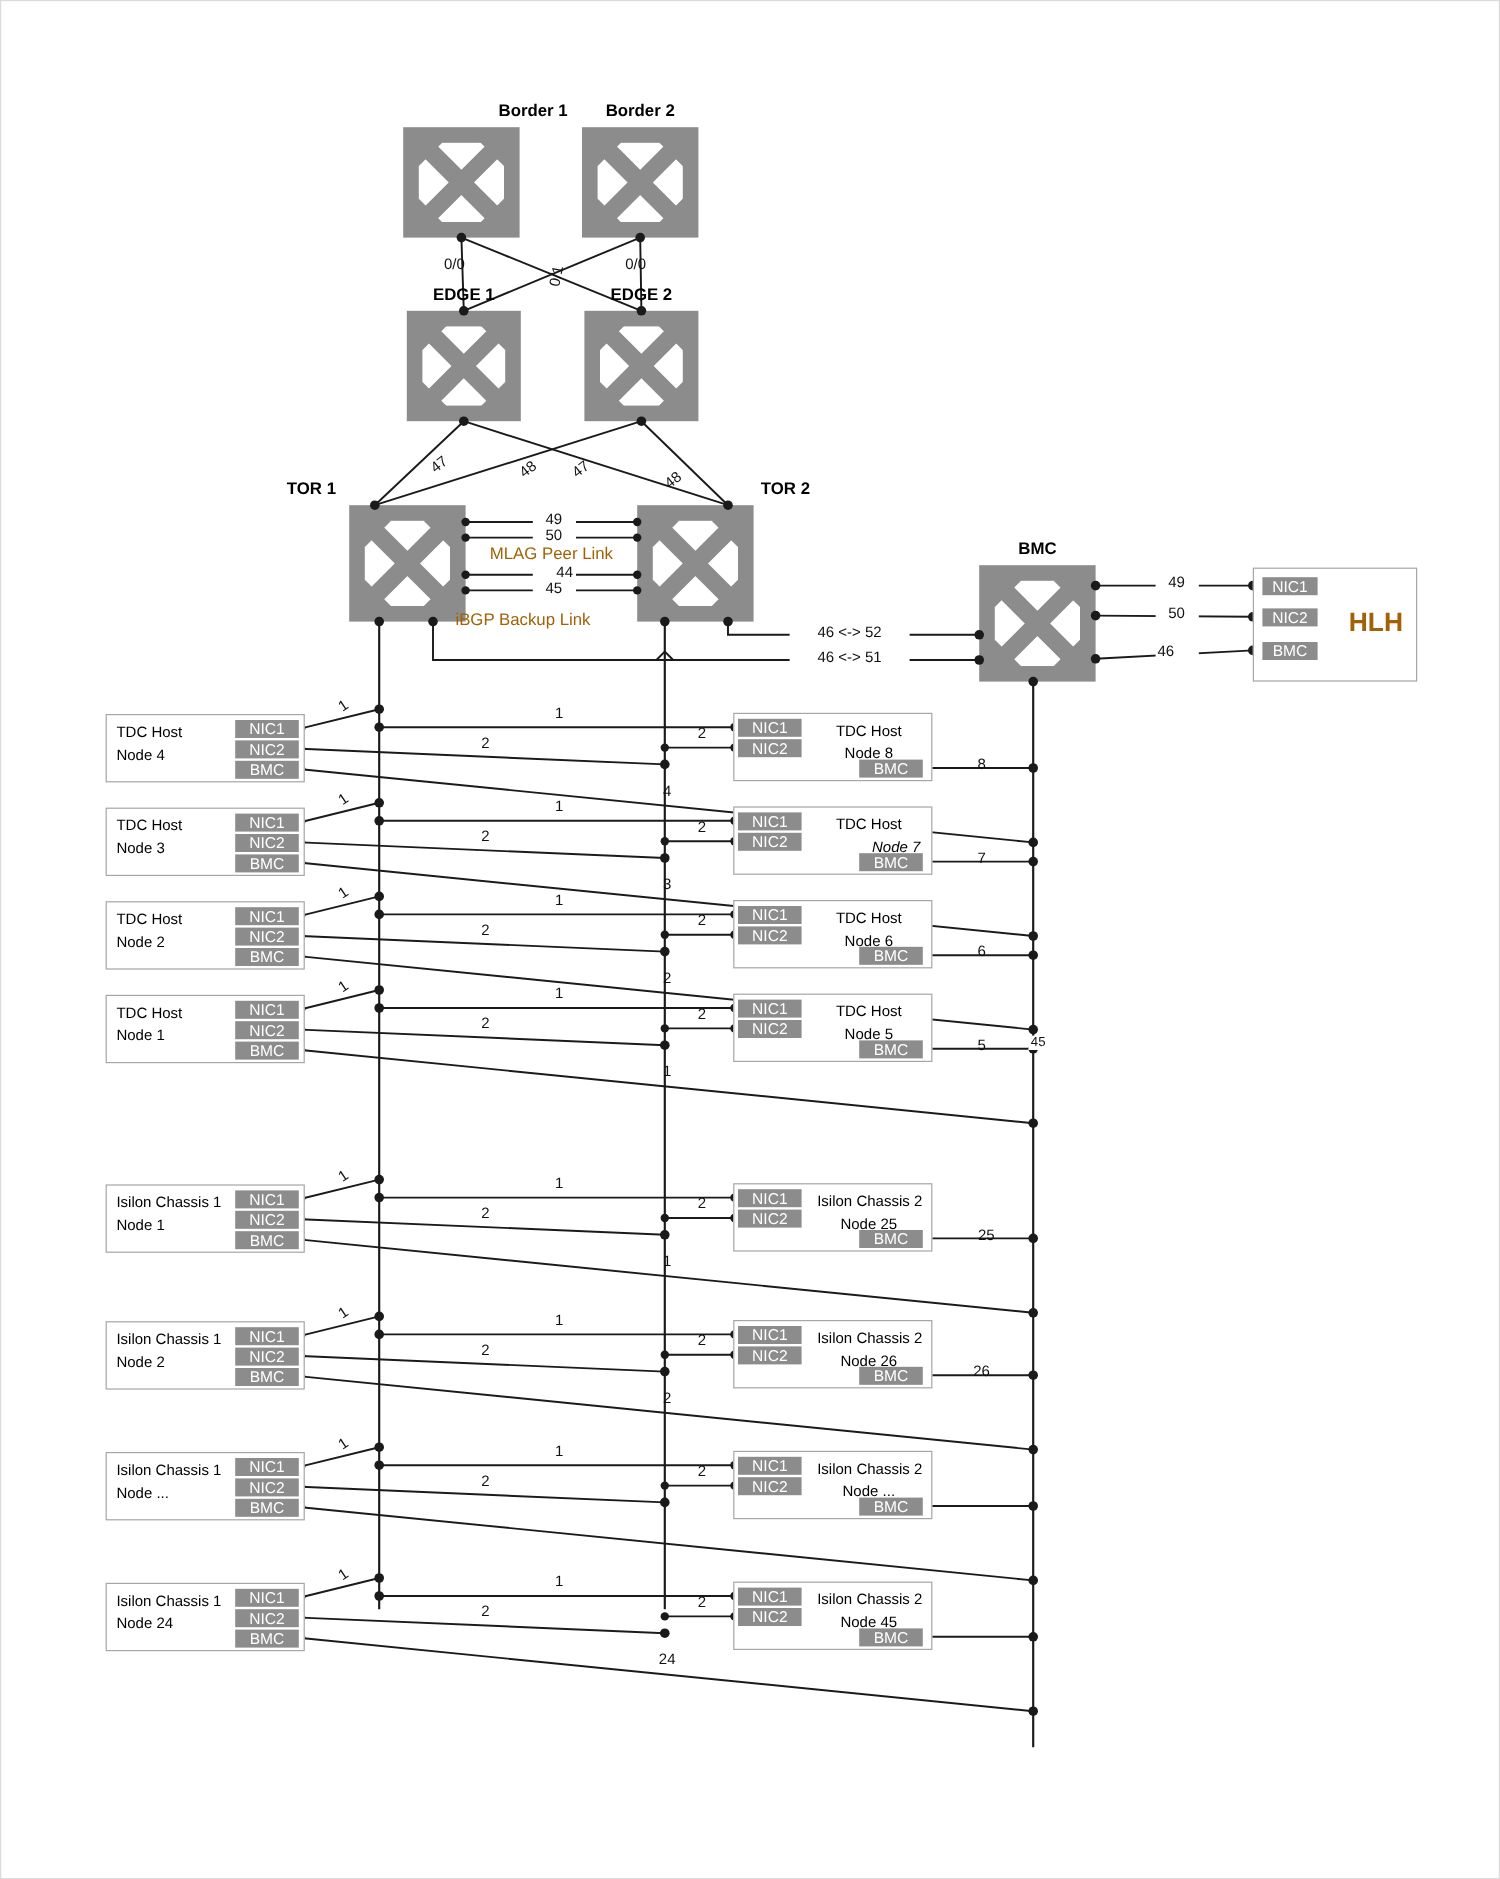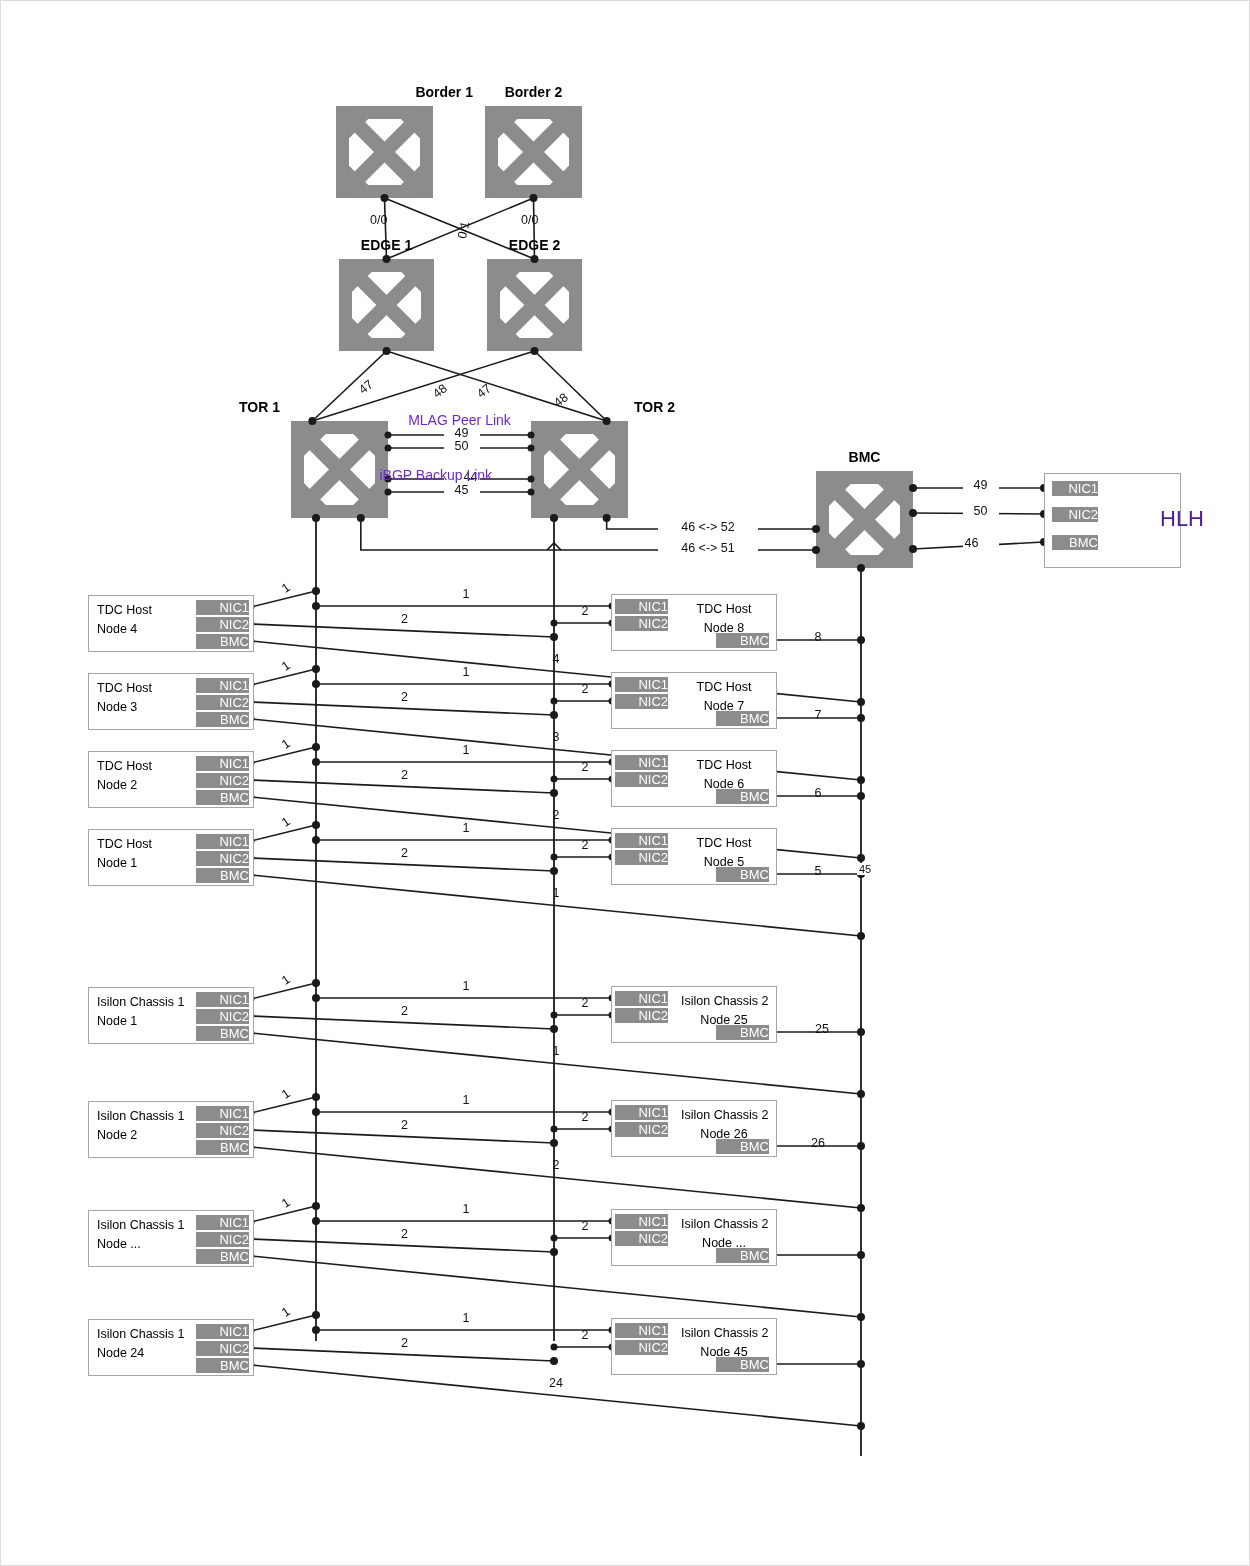--- a/index.html
+++ b/index.html
@@ -3,28 +3,28 @@
 <meta charset="utf-8">
 <style>
   html,body{margin:0;padding:0;background:#fff;}
   body{font-family:"Liberation Sans",sans-serif;}
   #page{position:relative;width:1250px;height:1566px;background:#ffffff;
         border:1px solid #dcdcdc;box-sizing:border-box;overflow:hidden;}
   #svg{position:absolute;left:0;top:0;width:1250px;height:1566px;}
   .lbl{position:absolute;font-family:"Liberation Sans",sans-serif;white-space:nowrap;}
   .title-lbl{font-weight:bold;font-size:14px;color:#000;}
   .port-lbl{font-size:12.5px;color:#111;background:#fff;padding:0 2px;}
-  .link-name{font-size:14px;color:#6d28d9;}
+  .link-name{font-size:14px;color:#a16207;margin-top:41px;}
   .nodebox{position:absolute;box-sizing:border-box;background:#fff;
            border:1.6px solid #a6a6a6;}
   .nodetext{position:absolute;font-size:12.5px;color:#000;white-space:nowrap;}
   .tag{position:absolute;box-sizing:border-box;background:#8c8c8c;color:#fff;
-       font-size:13px;text-align:right;line-height:15px;height:15px;}
+       font-size:13px;text-align:center;line-height:15px;height:15px;}
   .hlhbox{position:absolute;box-sizing:border-box;background:#fff;border:1.6px solid #a6a6a6;}
-  .hlh-title{position:absolute;font-size:22px;font-weight:normal;color:#4c1d95;margin-left:36px;}
+  .hlh-title{position:absolute;font-size:22px;font-weight:bold;color:#a16207;}
 </style>
 </head>
 <body>
 
 <div id="page">
   <svg id="svg" viewBox="0 0 1250 1566" xmlns="http://www.w3.org/2000/svg">
       <g>
         <rect x="335" y="105" width="97" height="92" fill="#8c8c8c"></rect>
         <rect x="348" y="118" width="71" height="66" fill="#ffffff"></rect>
         <line x1="348" y1="115.5" x2="419" y2="186.5" stroke="#8c8c8c" stroke-width="14.91"></line>
@@ -340,21 +340,21 @@
       <div class="lbl port-lbl" style="left: 801px; top: 629px; background: transparent; width: 28px; text-align: center;">8</div>
       <div class="lbl port-lbl" style="left: 541px; top: 651.3px; background: transparent; width: 24px; text-align: center;">4</div>
       <div class="nodebox" style="left: 87px; top: 672px; width: 166px; height: 57px;"></div>
       <div class="nodetext" style="left: 96px; top: 680px;">TDC Host</div>
       <div class="nodetext" style="left: 96px; top: 699px; text-align: right;">Node 3</div>
       <div class="tag" style="left: 195px; top: 677px; width: 53px;">NIC1</div>
       <div class="tag" style="left: 195px; top: 694px; width: 53px;">NIC2</div>
       <div class="tag" style="left: 195px; top: 711px; width: 53px;">BMC</div>
       <div class="nodebox" style="left: 610px; top: 671px; width: 166px; height: 57px;"></div>
       <div class="nodetext" style="left: 680px; top: 679px; width: 86px; text-align: center;">TDC Host</div>
-      <div class="nodetext" style="left: 680px; top: 698px; width: 86px; text-align: center;">Node 7</div>
+      <div class="nodetext" style="left: 680px; top: 698px; width: 86px; text-align: right; font-style: italic;">Node 7</div>
       <div class="tag" style="left: 614px; top: 676px; width: 53px;">NIC1</div>
       <div class="tag" style="left: 614px; top: 693px; width: 53px;">NIC2</div>
       <div class="tag" style="left: 715px; top: 710px; width: 53px;">BMC</div>
       <div class="lbl port-lbl" style="left: 272.5px; top: 658px; transform: rotate(-34deg); transform-origin: center center; background: transparent; width: 20px; text-align: center;">1</div>
       <div class="lbl port-lbl" style="left: 451px; top: 664px; background: transparent; width: 24px; text-align: center;">1</div>
       <div class="lbl port-lbl" style="left: 389.5px; top: 688.5px; background: transparent; width: 24px; text-align: center;">2</div>
       <div class="lbl port-lbl" style="left: 570px; top: 681px; background: transparent; width: 24px; text-align: center;">2</div>
       <div class="lbl port-lbl" style="left: 801px; top: 707px; background: transparent; width: 28px; text-align: center;">7</div>
       <div class="lbl port-lbl" style="left: 541px; top: 729.3px; background: transparent; width: 24px; text-align: center;">3</div>
       <div class="nodebox" style="left: 87px; top: 750px; width: 166px; height: 57px;"></div>

